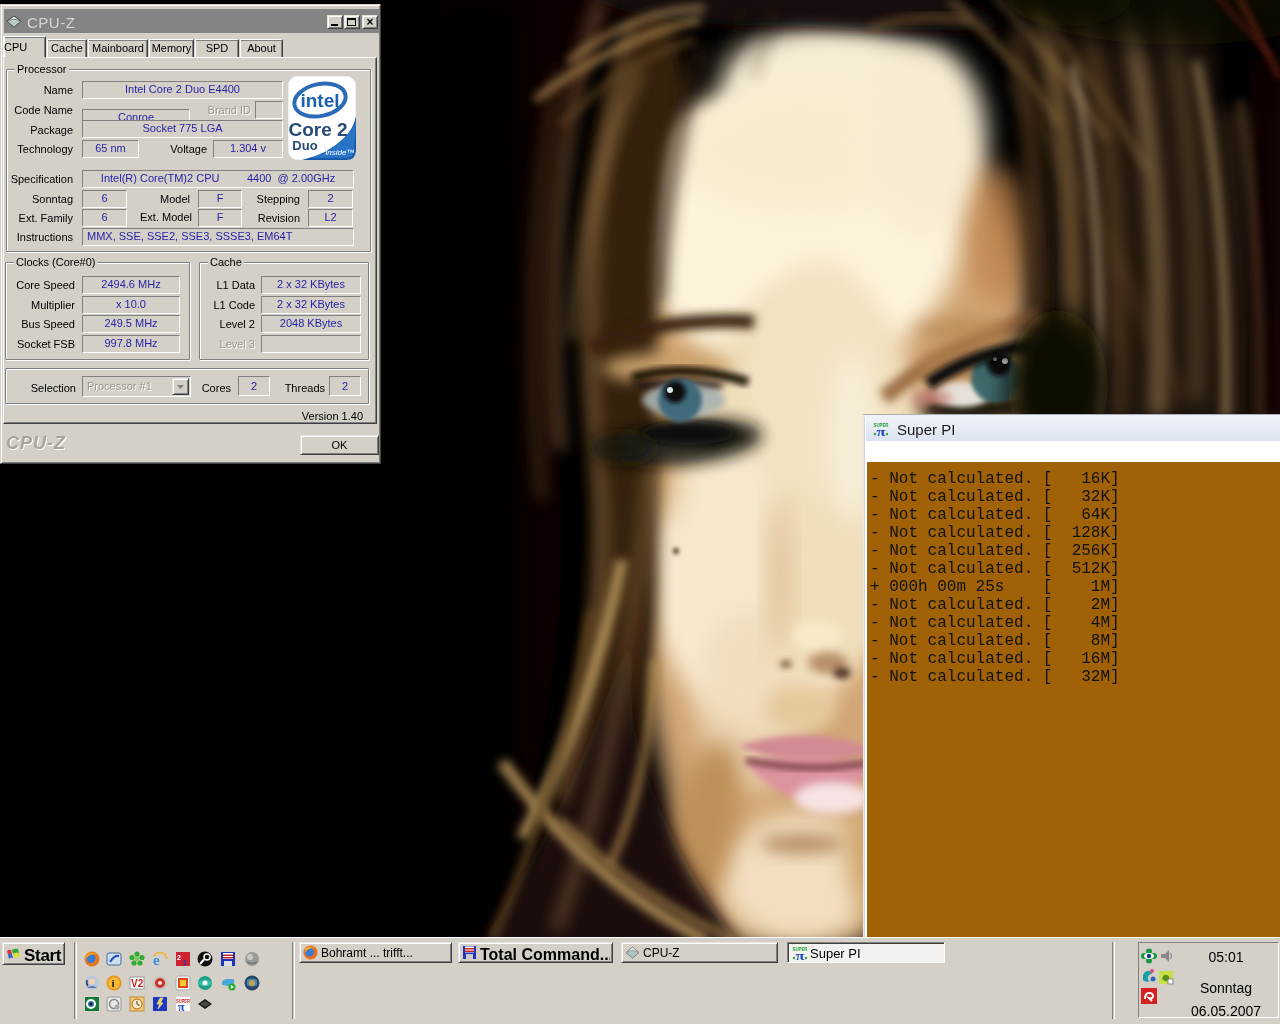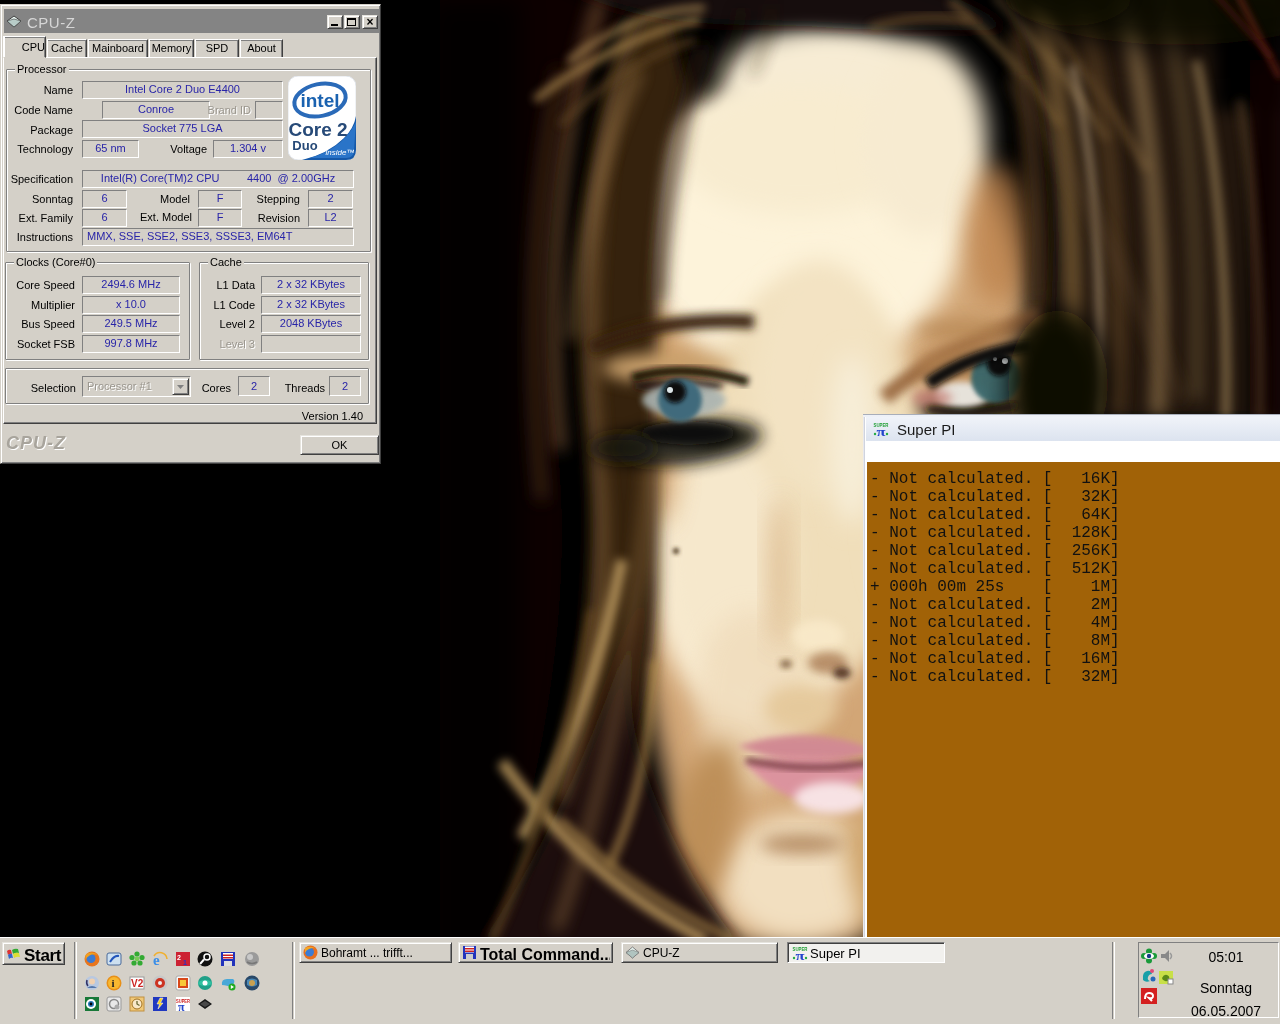--- a/index.html
+++ b/index.html
@@ -172,35 +172,35 @@
   <div class="abs" style="left:23px;top:5px;font-size:15px;color:#d6d6d6;letter-spacing:0.5px;">CPU-Z</div>
   <div class="abs raised" style="left:323px;top:6px;width:16px;height:14px;">
         <div class="abs" style="left:3px;top:8px;width:7px;height:2px;background:#000;"></div>
       </div>
   <div class="abs raised" style="left:340px;top:6px;width:16px;height:14px;">
         <div class="abs" style="left:2px;top:2px;width:9px;height:8px;border:1px solid #000;border-top-width:2px;"></div>
       </div>
   <div class="abs raised" style="left:358px;top:6px;width:16px;height:14px;font-size:12px;font-weight:bold;text-align:center;line-height:12px;">×</div>
  </div>
 
- <div class="abs" style="left:2px;top:31px;width:43px;height:22px;background:#d4d0c8;border:1px solid;border-color:#fff #404040 #d4d0c8 #fff;box-shadow:inset 1px 0 0 #fff,inset -1px 1px 0 #808080;z-index:2;font-size:11px;text-align:right;line-height:20px;">CPU</div>
+ <div class="abs" style="left:2px;top:31px;width:43px;height:22px;background:#d4d0c8;border:1px solid;border-color:#fff #404040 #d4d0c8 #fff;box-shadow:inset 1px 0 0 #fff,inset -1px 1px 0 #808080;z-index:2;font-size:11px;text-align:left;line-height:20px;">CPU</div>
  <div class="abs" style="left:46px;top:34px;width:40px;height:19px;background:#d4d0c8;border:1px solid;border-color:#fff #404040 #d4d0c8 #fff;box-shadow:inset -1px 1px 0 #808080;font-size:11px;text-align:center;line-height:17px;">Cache</div>
  <div class="abs" style="left:87px;top:34px;width:60px;height:19px;background:#d4d0c8;border:1px solid;border-color:#fff #404040 #d4d0c8 #fff;box-shadow:inset -1px 1px 0 #808080;font-size:11px;text-align:center;line-height:17px;">Mainboard</div>
  <div class="abs" style="left:148px;top:34px;width:45px;height:19px;background:#d4d0c8;border:1px solid;border-color:#fff #404040 #d4d0c8 #fff;box-shadow:inset -1px 1px 0 #808080;font-size:11px;text-align:center;line-height:17px;">Memory</div>
  <div class="abs" style="left:194px;top:34px;width:44px;height:19px;background:#d4d0c8;border:1px solid;border-color:#fff #404040 #d4d0c8 #fff;box-shadow:inset -1px 1px 0 #808080;font-size:11px;text-align:center;line-height:17px;">SPD</div>
  <div class="abs" style="left:239px;top:34px;width:43px;height:19px;background:#d4d0c8;border:1px solid;border-color:#fff #404040 #d4d0c8 #fff;box-shadow:inset -1px 1px 0 #808080;font-size:11px;text-align:center;line-height:17px;">About</div>
 
  <div class="abs" style="left:2px;top:52px;width:374px;height:367px;background:#d4d0c8;border:1px solid;border-color:#fff #404040 #404040 #fff;box-shadow:inset -1px -1px 0 #808080;"></div>
 
  <div class="gbox" style="left:5px;top:64px;width:365px;height:183px;"></div>
  <div class="glab" style="left:14px;top:59px;">Processor</div>
  <div class="lb" style="left:0px;top:79px;width:72px;">Name</div>
  <div class="fld" style="left:81px;top:76px;width:201px;height:18px;">Intel Core 2 Duo E4400</div>
  <div class="lb" style="left:0px;top:99px;width:72px;">Code Name</div>
- <div class="fld" style="left:81px;top:96px;width:108px;height:18px;margin-left:20px;">Conroe</div>
+ <div class="fld" style="left:81px;top:104px;width:108px;height:18px;">Conroe</div>
  <div class="lb" style="left:150px;top:99px;width:100px;color:#9a968e;text-shadow:1px 1px 0 #fff;">Brand ID</div>
  <div class="fld" style="left:254px;top:96px;width:28px;height:18px;"></div>
  <div class="lb" style="left:0px;top:119px;width:72px;">Package</div>
  <div class="fld" style="left:81px;top:115px;width:201px;height:18px;">Socket 775 LGA</div>
  <div class="lb" style="left:0px;top:138px;width:72px;">Technology</div>
  <div class="fld" style="left:81px;top:135px;width:57px;height:18px;">65 nm</div>
  <div class="lb" style="left:140px;top:138px;width:66px;">Voltage</div>
  <div class="fld" style="left:212px;top:135px;width:70px;height:18px;">1.304 v</div>
  <div class="lb" style="left:0px;top:168px;width:72px;">Specification</div>
  <div class="fld" style="left:81px;top:165px;width:272px;height:18px;">Intel(R) Core(TM)2 CPU&nbsp;&nbsp;&nbsp;&nbsp;&nbsp;&nbsp;&nbsp;&nbsp;&nbsp;4400&nbsp; @ 2.00GHz</div>

